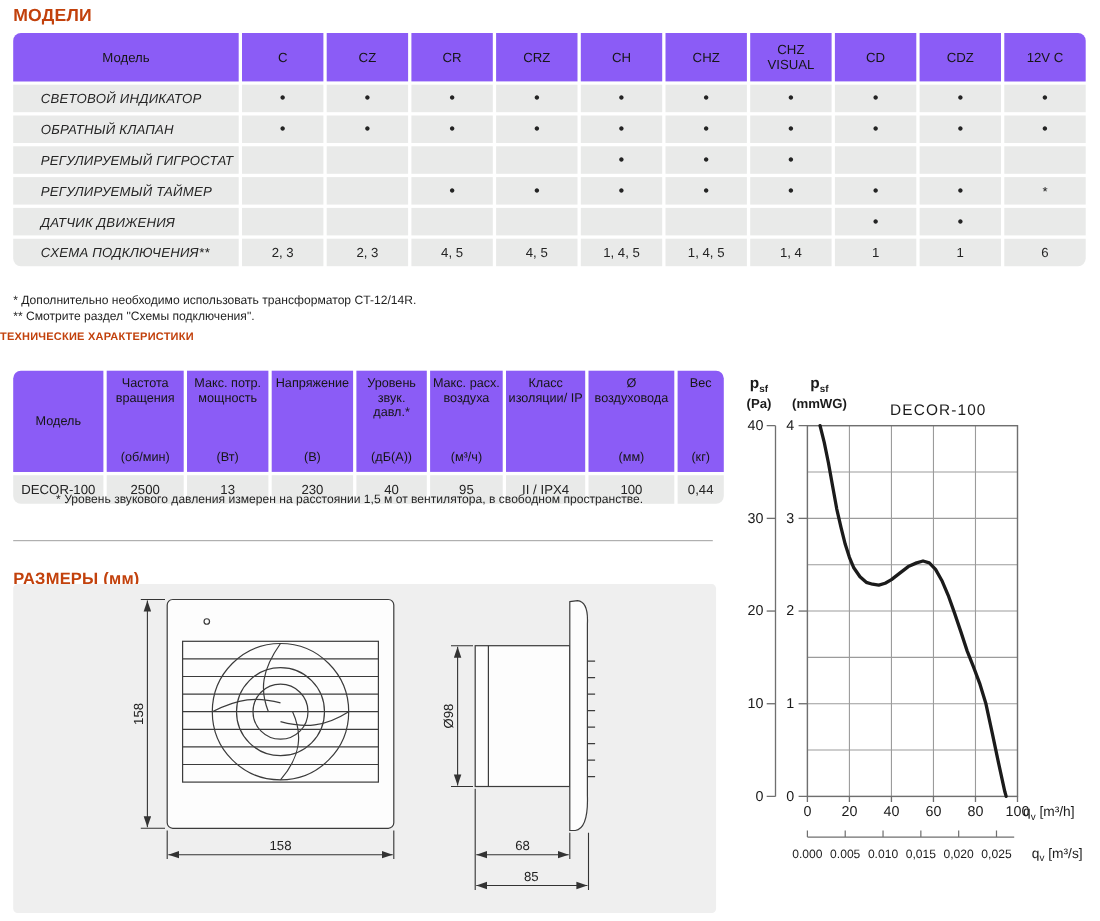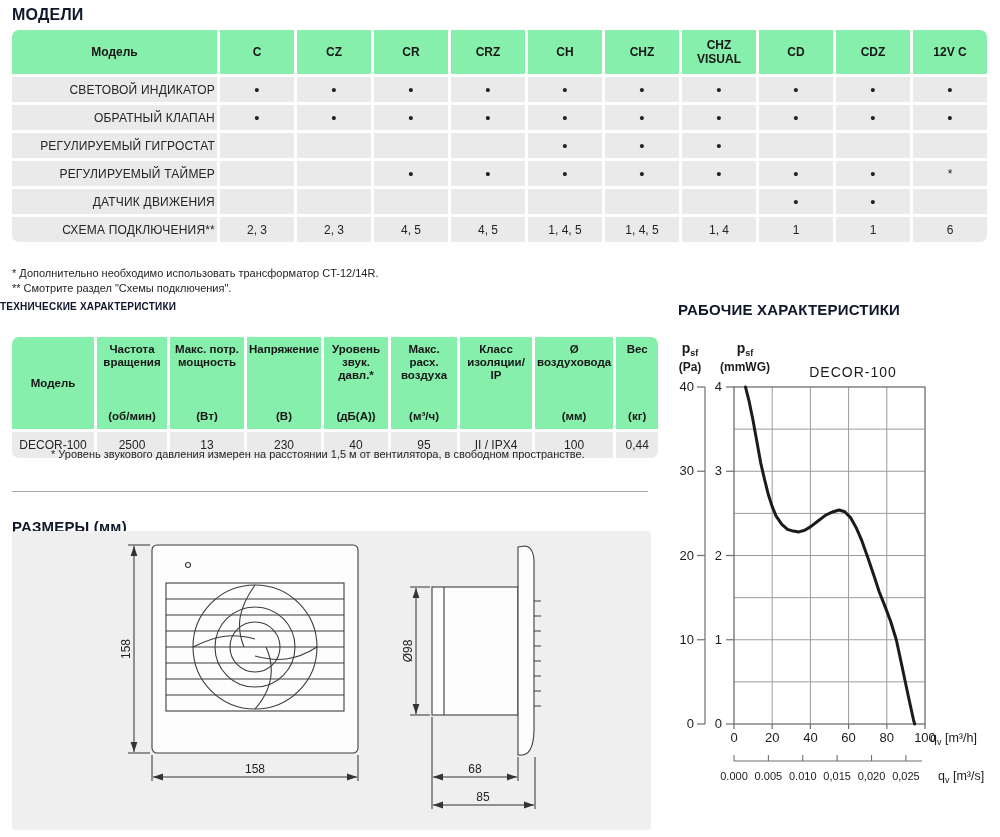--- a/index.html
+++ b/index.html
@@ -2,35 +2,35 @@
 <html><head>
 <meta charset="utf-8">
 <style>
   html,body{margin:0;padding:0;}
   body{
     width:1000px;height:837px;position:relative;background:#ffffff;
     font-family:"Liberation Sans",sans-serif;color:#1a1a1a;
     -webkit-font-smoothing:antialiased;
   }
   .abs{position:absolute;}
-  .sec-title{font-size:16px;font-weight:bold;color:#0f172a;letter-spacing:.2px;margin:0;}
+  .sec-title{font-size:16px;font-weight:bold;color:#c2410c;letter-spacing:.2px;margin:0;}
 
   
   table.grid{border-collapse:separate;border-spacing:3px;table-layout:fixed;}
   table.grid th{
-    background:#86efac;font-size:12px;font-weight:bold;text-align:center;
+    background:#8b5cf6;font-size:12px;font-weight:normal;text-align:center;
     vertical-align:middle;color:#161616;padding:2px;line-height:14px;
   }
   table.grid td{
     background:#e9eae9;font-size:12px;text-align:center;color:#242424;
     padding:1px 2px;line-height:14px;
   }
   table.models th{height:40px;}
   table.models td{height:23px;}
-  table.models td.row-label{text-align:right;padding-left:25px;letter-spacing:.2px;}
+  table.models td.row-label{text-align:left;padding-left:25px;letter-spacing:.2px;font-style:italic;}
   table.models td.dot{font-size:15px;}
   table.models thead th:first-child{border-top-left-radius:7px;}
   table.models thead th:last-child{border-top-right-radius:7px;}
   table.models tr:last-child td:first-child{border-bottom-left-radius:7px;}
   table.models tr:last-child td:last-child{border-bottom-right-radius:7px;}
 
   table.tech th{height:92px;padding:0;}
   table.tech .hwrap{
     display:flex;flex-direction:column;justify-content:space-between;
     height:100%;box-sizing:border-box;padding:6px 2px;font-size:11.5px;line-height:13px;
@@ -307,21 +307,20 @@
 
     <g fill="#222" font-size="12">
       <text x="118" y="118" transform="rotate(-90 118 118)" text-anchor="middle">158</text>
       <text x="243" y="242" text-anchor="middle">158</text>
       <text x="400" y="120" transform="rotate(-90 400 120)" text-anchor="middle">Ø98</text>
       <text x="463" y="242" text-anchor="middle">68</text>
       <text x="471" y="270" text-anchor="middle">85</text>
     </g>
   </svg>
 
-  <h2 class="sec-title abs" style="left:678px;top:301px;font-size:15px;">РАБОЧИЕ ХАРАКТЕРИСТИКИ</h2>
 
   <svg class="abs" style="left:660px;top:333px;" width="340" height="504" viewBox="0 0 340 504">
       <line x1="112.2" y1="54" x2="112.2" y2="391" stroke="#9b9b9b" stroke-width="1"></line>
       <line x1="150.4" y1="54" x2="150.4" y2="391" stroke="#9b9b9b" stroke-width="1"></line>
       <line x1="188.6" y1="54" x2="188.6" y2="391" stroke="#9b9b9b" stroke-width="1"></line>
       <line x1="226.8" y1="54" x2="226.8" y2="391" stroke="#9b9b9b" stroke-width="1"></line>
       <line x1="74" y1="348.875" x2="265" y2="348.875" stroke="#9b9b9b" stroke-width="1"></line>
       <line x1="74" y1="306.75" x2="265" y2="306.75" stroke="#9b9b9b" stroke-width="1"></line>
       <line x1="74" y1="264.625" x2="265" y2="264.625" stroke="#9b9b9b" stroke-width="1"></line>
       <line x1="74" y1="222.5" x2="265" y2="222.5" stroke="#9b9b9b" stroke-width="1"></line>

